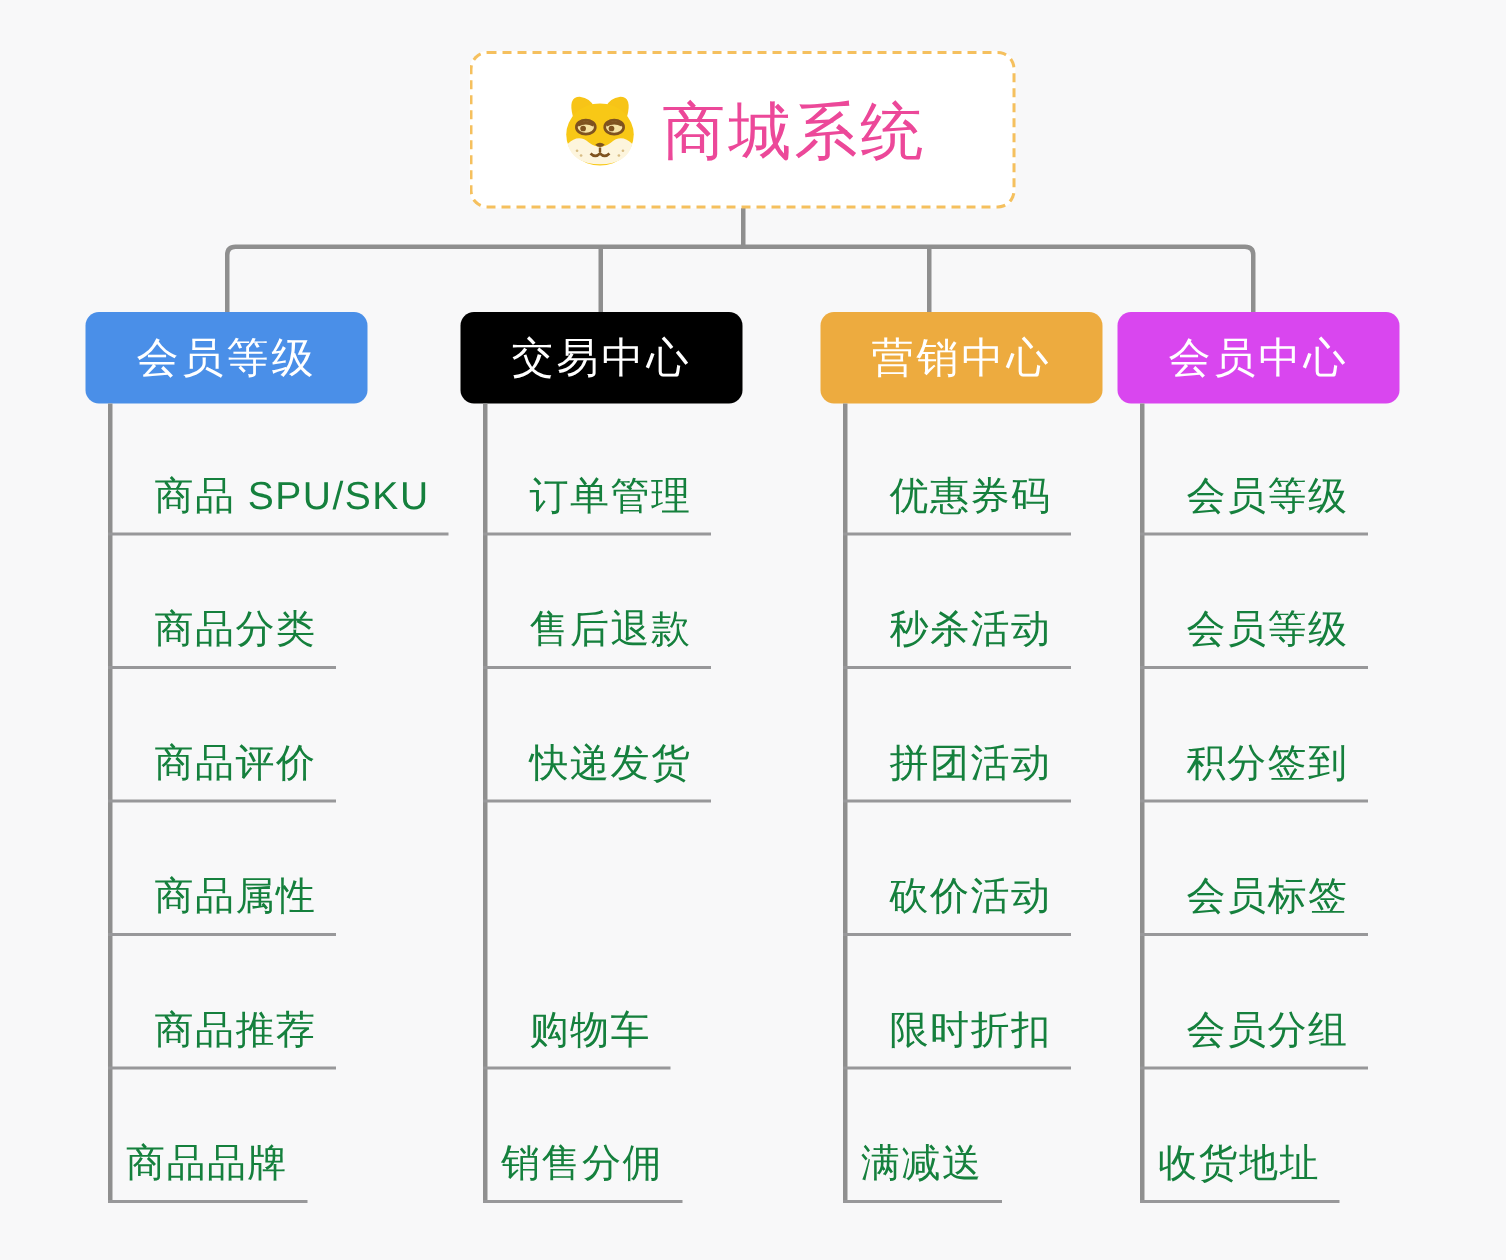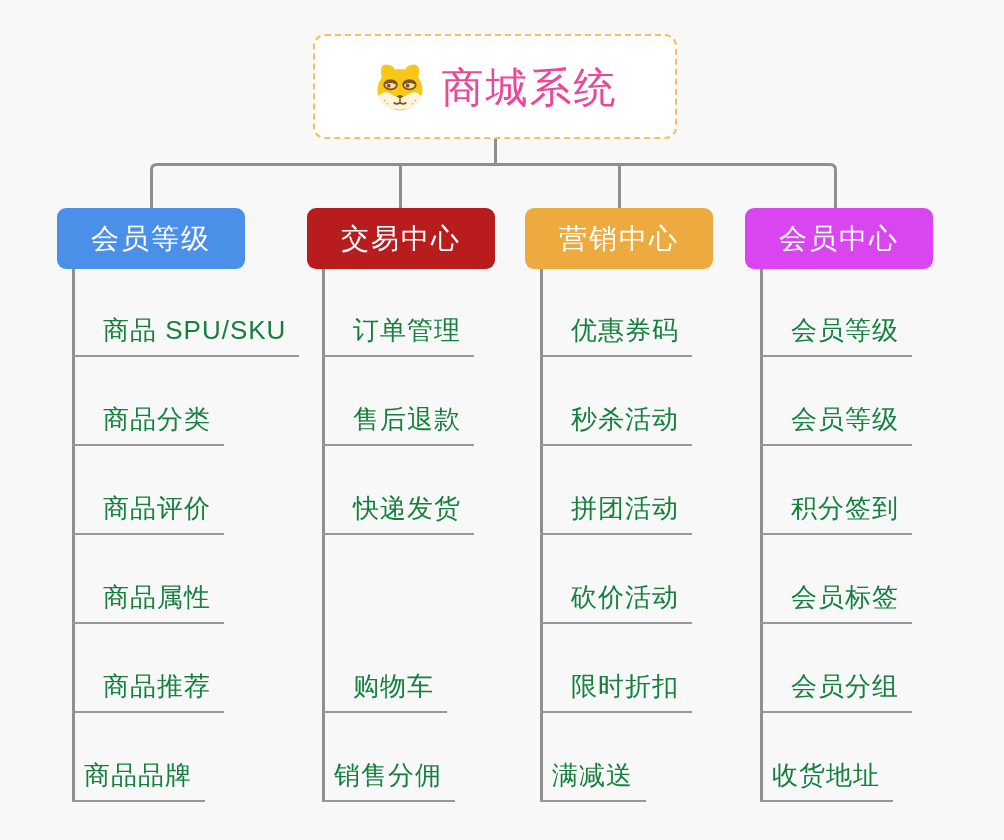--- a/index.html
+++ b/index.html
@@ -44,21 +44,21 @@
   }
   
   .branch {
     position: absolute;
     top: 208px;
     width: 188px;
     height: 596px;
   }
   .branch-0 { left: 57px; }
   .branch-1 { left: 307px; }
-  .branch-2 { left: 525px; }
+  .branch-2 { left: 547px; }
   .branch-3 { left: 745px; }
   .branch-box {
     position: relative;
     width: 188px; height: 61px;
     border-radius: 9px;
     display: flex;
     align-items: center;
     justify-content: center;
     color: #ffffff;
     font-size: 28px;
@@ -132,21 +132,21 @@
     <div class="spine"></div>
     <div class="leaf r0">商品 SPU/SKU</div>
     <div class="leaf r1">商品分类</div>
     <div class="leaf r2">商品评价</div>
     <div class="leaf r3">商品属性</div>
     <div class="leaf r4">商品推荐</div>
     <div class="leaf r5">商品品牌</div>
   </div>
 
   <div class="branch branch-1">
-    <div class="branch-box" style="background: #b91c1c; text-align: right;">交易中心</div>
+    <div class="branch-box" style="background: #000000; text-align: right;">交易中心</div>
     <div class="spine"></div>
     <div class="leaf r0">订单管理</div>
     <div class="leaf r1">售后退款</div>
     <div class="leaf r2">快递发货</div>
     <div class="leaf r4">购物车</div>
     <div class="leaf r5">销售分佣</div>
   </div>
 
   <div class="branch branch-2">
     <div class="branch-box" style="background: rgb(237, 171, 63);">营销中心</div>

